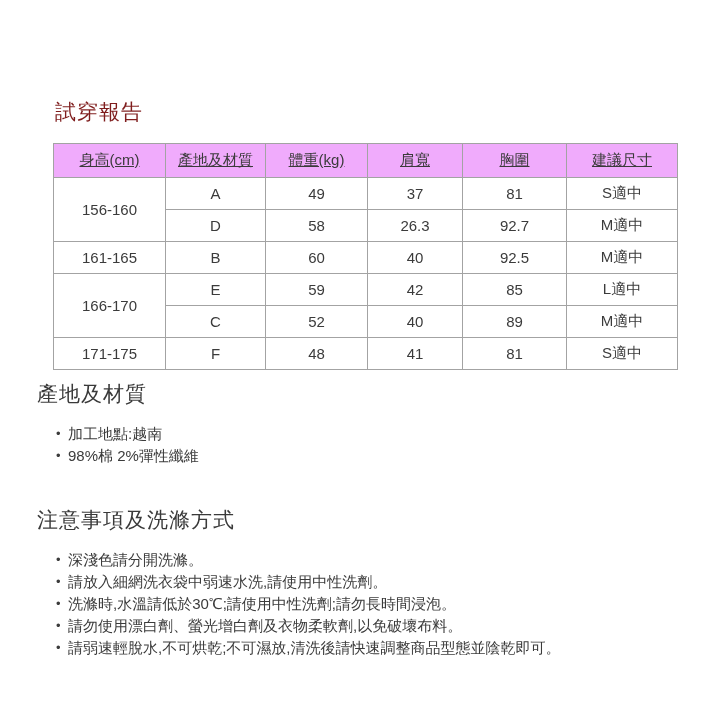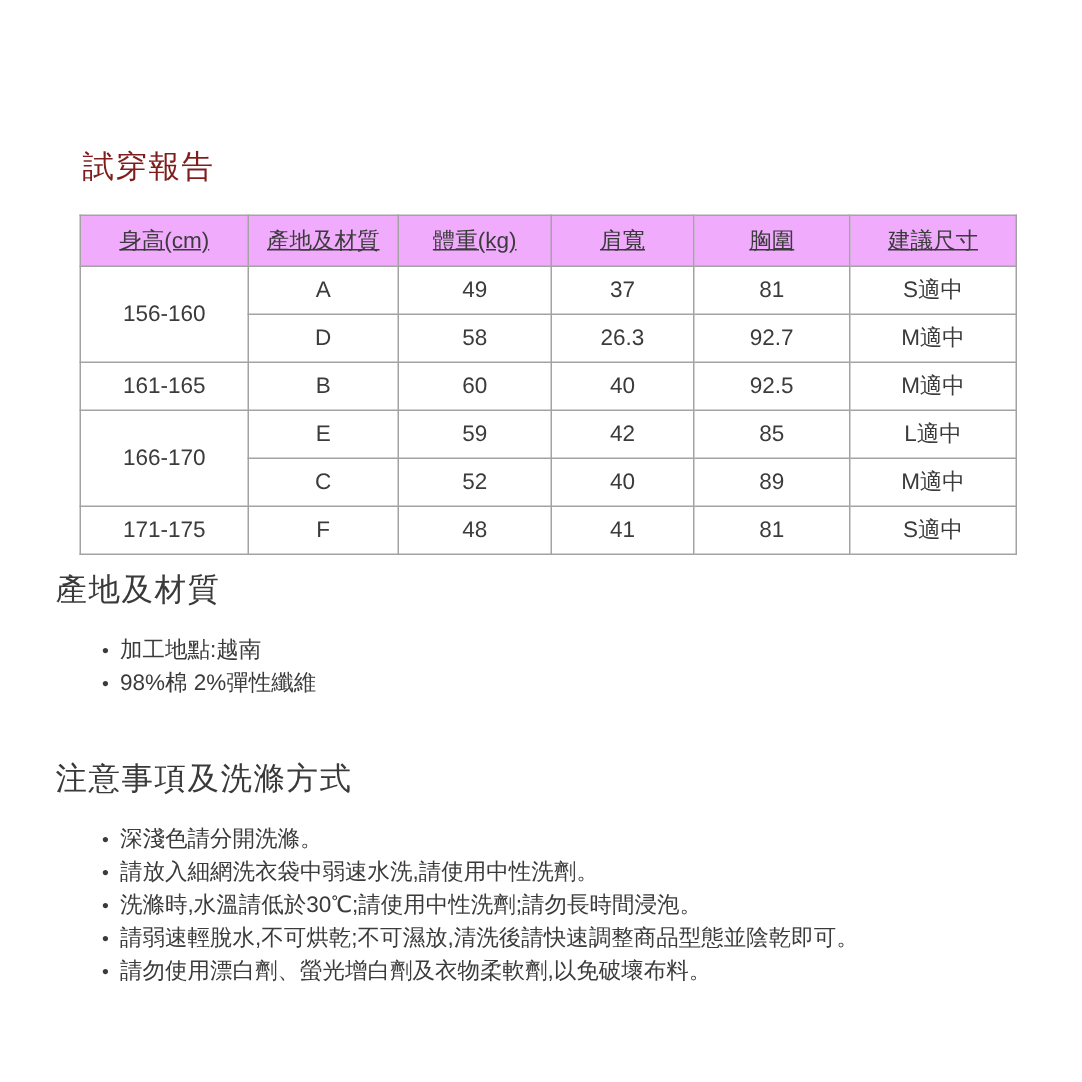--- a/index.html
+++ b/index.html
@@ -59,21 +59,21 @@
   #care-section   { top: 507px; }
   .section-heading {
     font-size: 21px;
     line-height: 25px;
     font-weight: normal;
     margin: 0 0 17px 0;
     color: #3a3a3a;
     letter-spacing: 1px;
   }
   .bullet-list {
-    margin: 12px;
+    margin: 0;
     padding: 0;
     list-style: none;
     font-size: 15px;
   }
   .bullet-list li {
     position: relative;
     padding-left: 31px;
     line-height: 22px;
     color: #3b3b3b;
   }
@@ -167,16 +167,16 @@
     <li>98%棉 2%彈性纖維</li>
   </ul>
 </div>
 
 <div class="section" id="care-section">
   <h2 class="section-heading">注意事項及洗滌方式</h2>
   <ul class="bullet-list">
     <li>深淺色請分開洗滌。</li>
     <li>請放入細網洗衣袋中弱速水洗,請使用中性洗劑。</li>
     <li>洗滌時,水溫請低於30℃;請使用中性洗劑;請勿長時間浸泡。</li>
+    <li>請勿使用漂白劑、螢光增白劑及衣物柔軟劑,以免破壞布料。</li>
     <li>請弱速輕脫水,不可烘乾;不可濕放,清洗後請快速調整商品型態並陰乾即可。</li>
-    <li>請勿使用漂白劑、螢光增白劑及衣物柔軟劑,以免破壞布料。</li>
   </ul>
 </div>
 
 </body></html>

